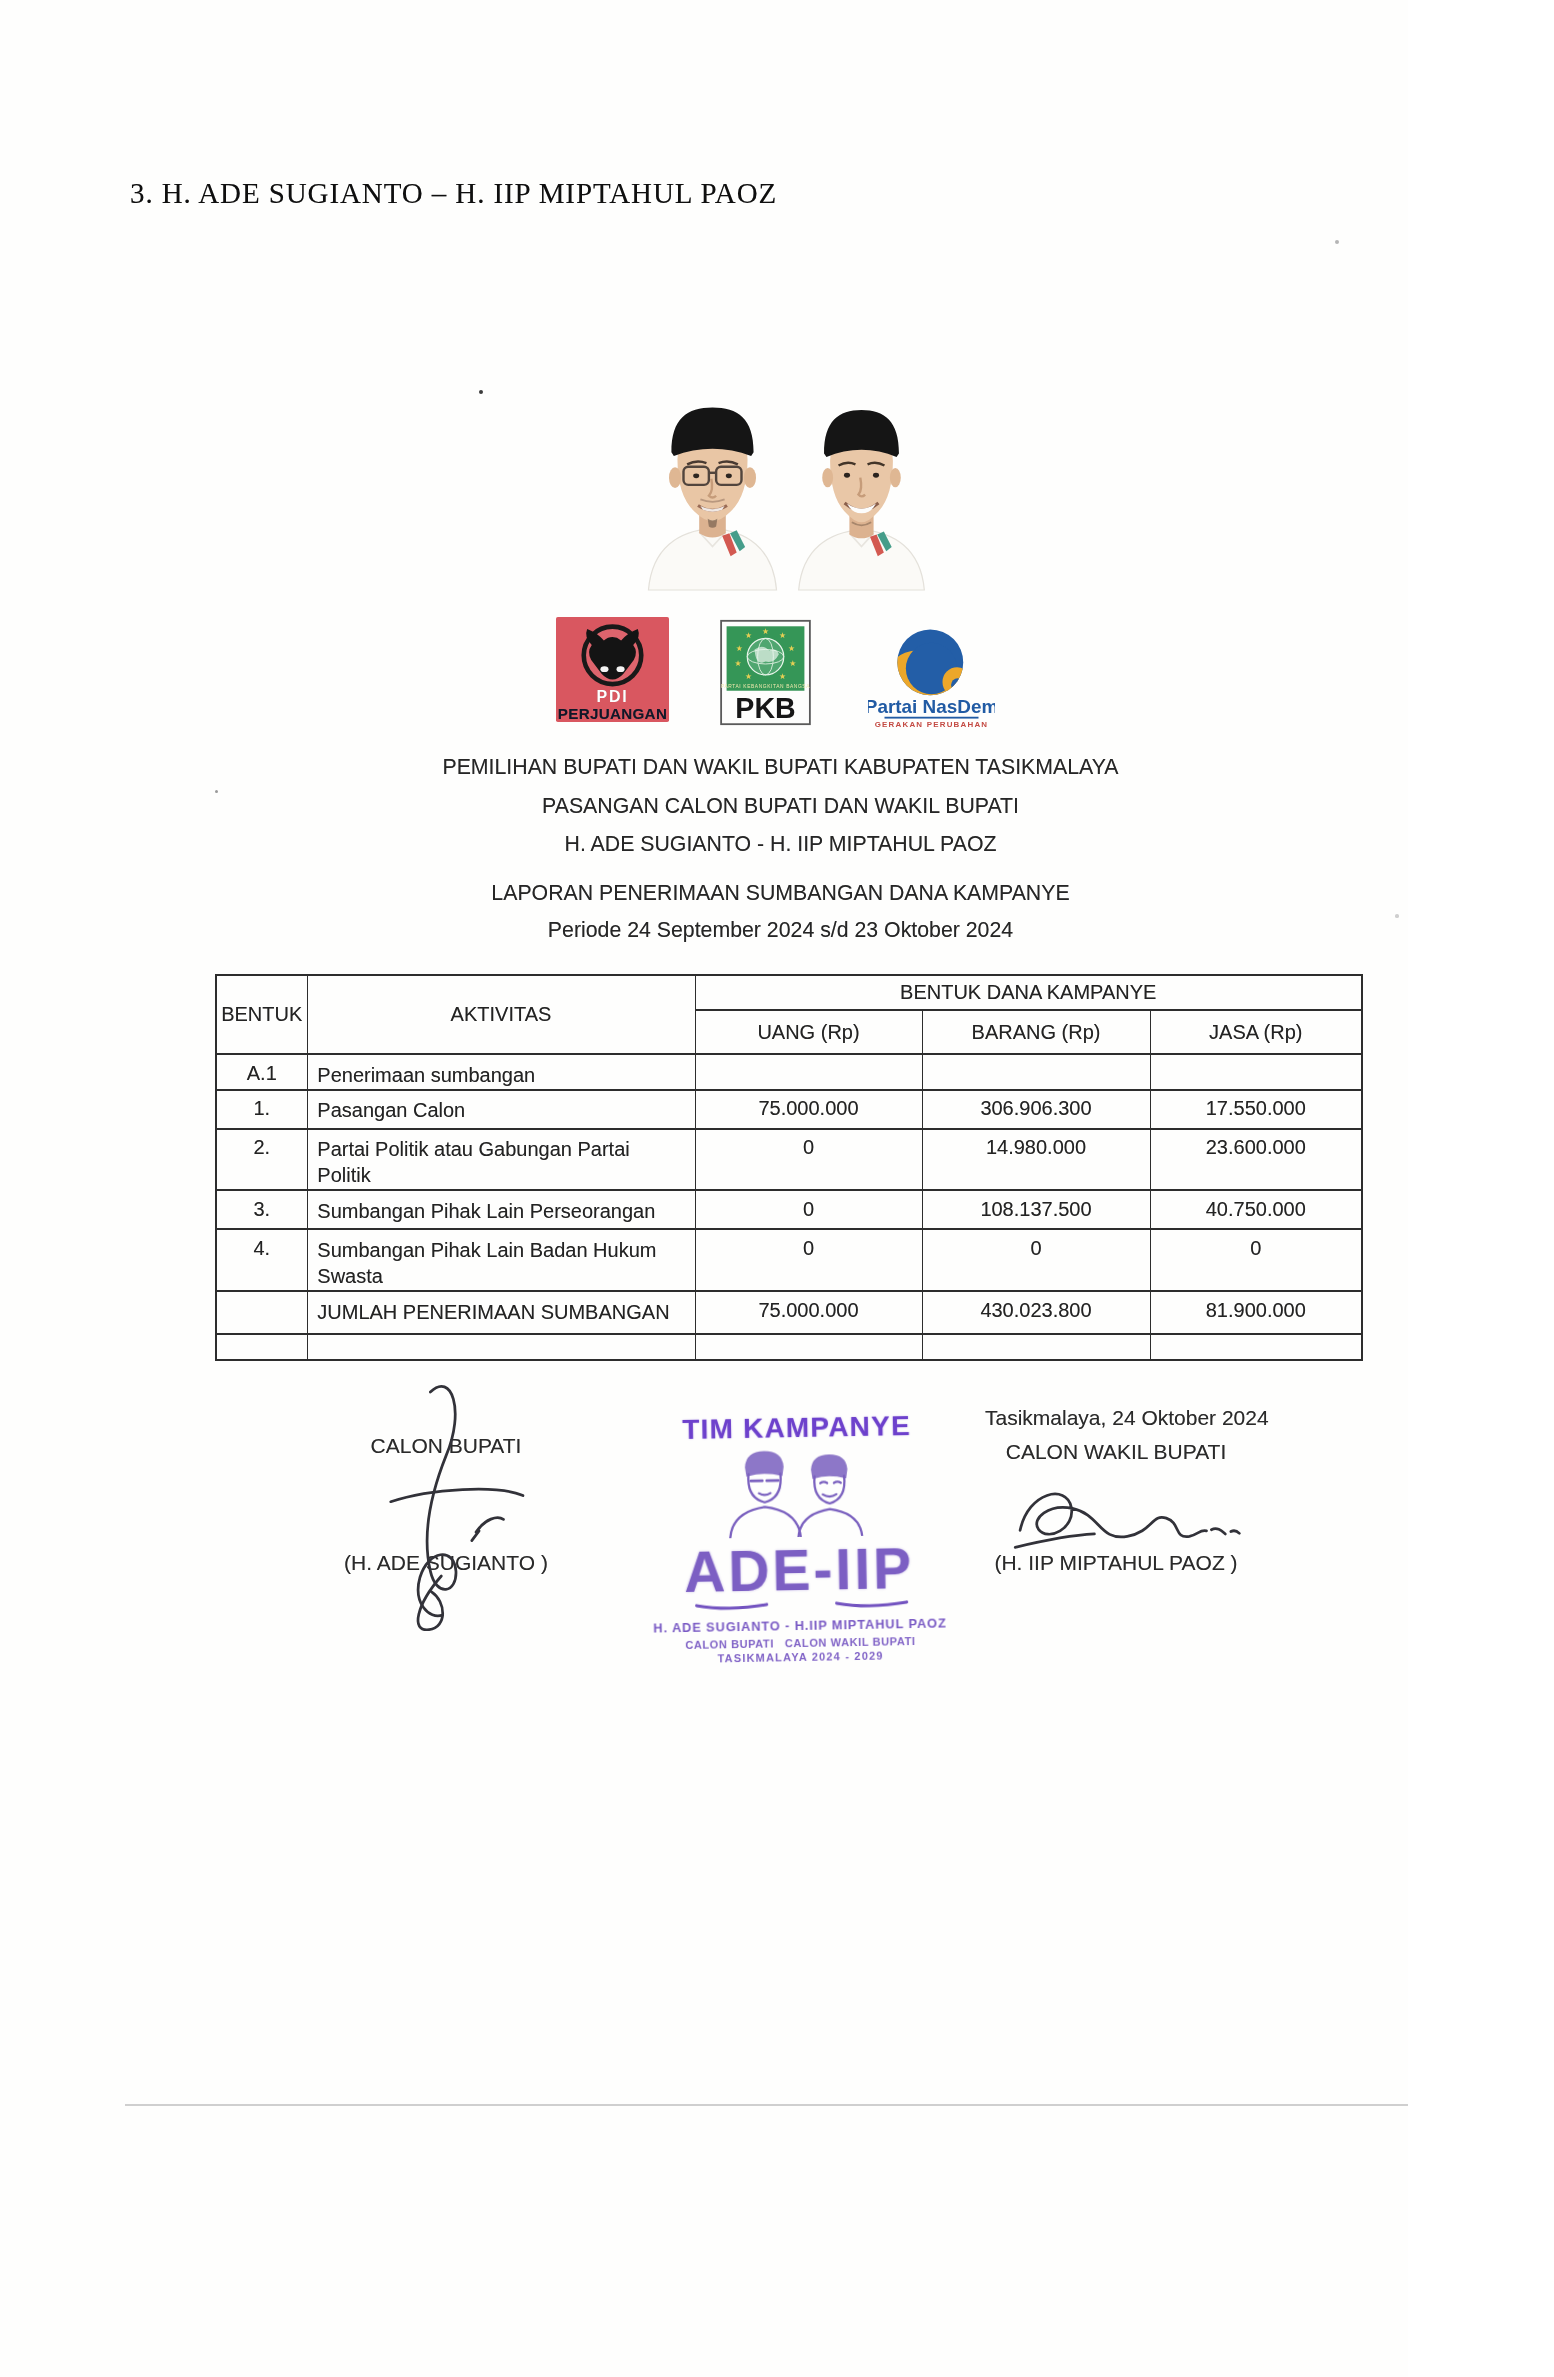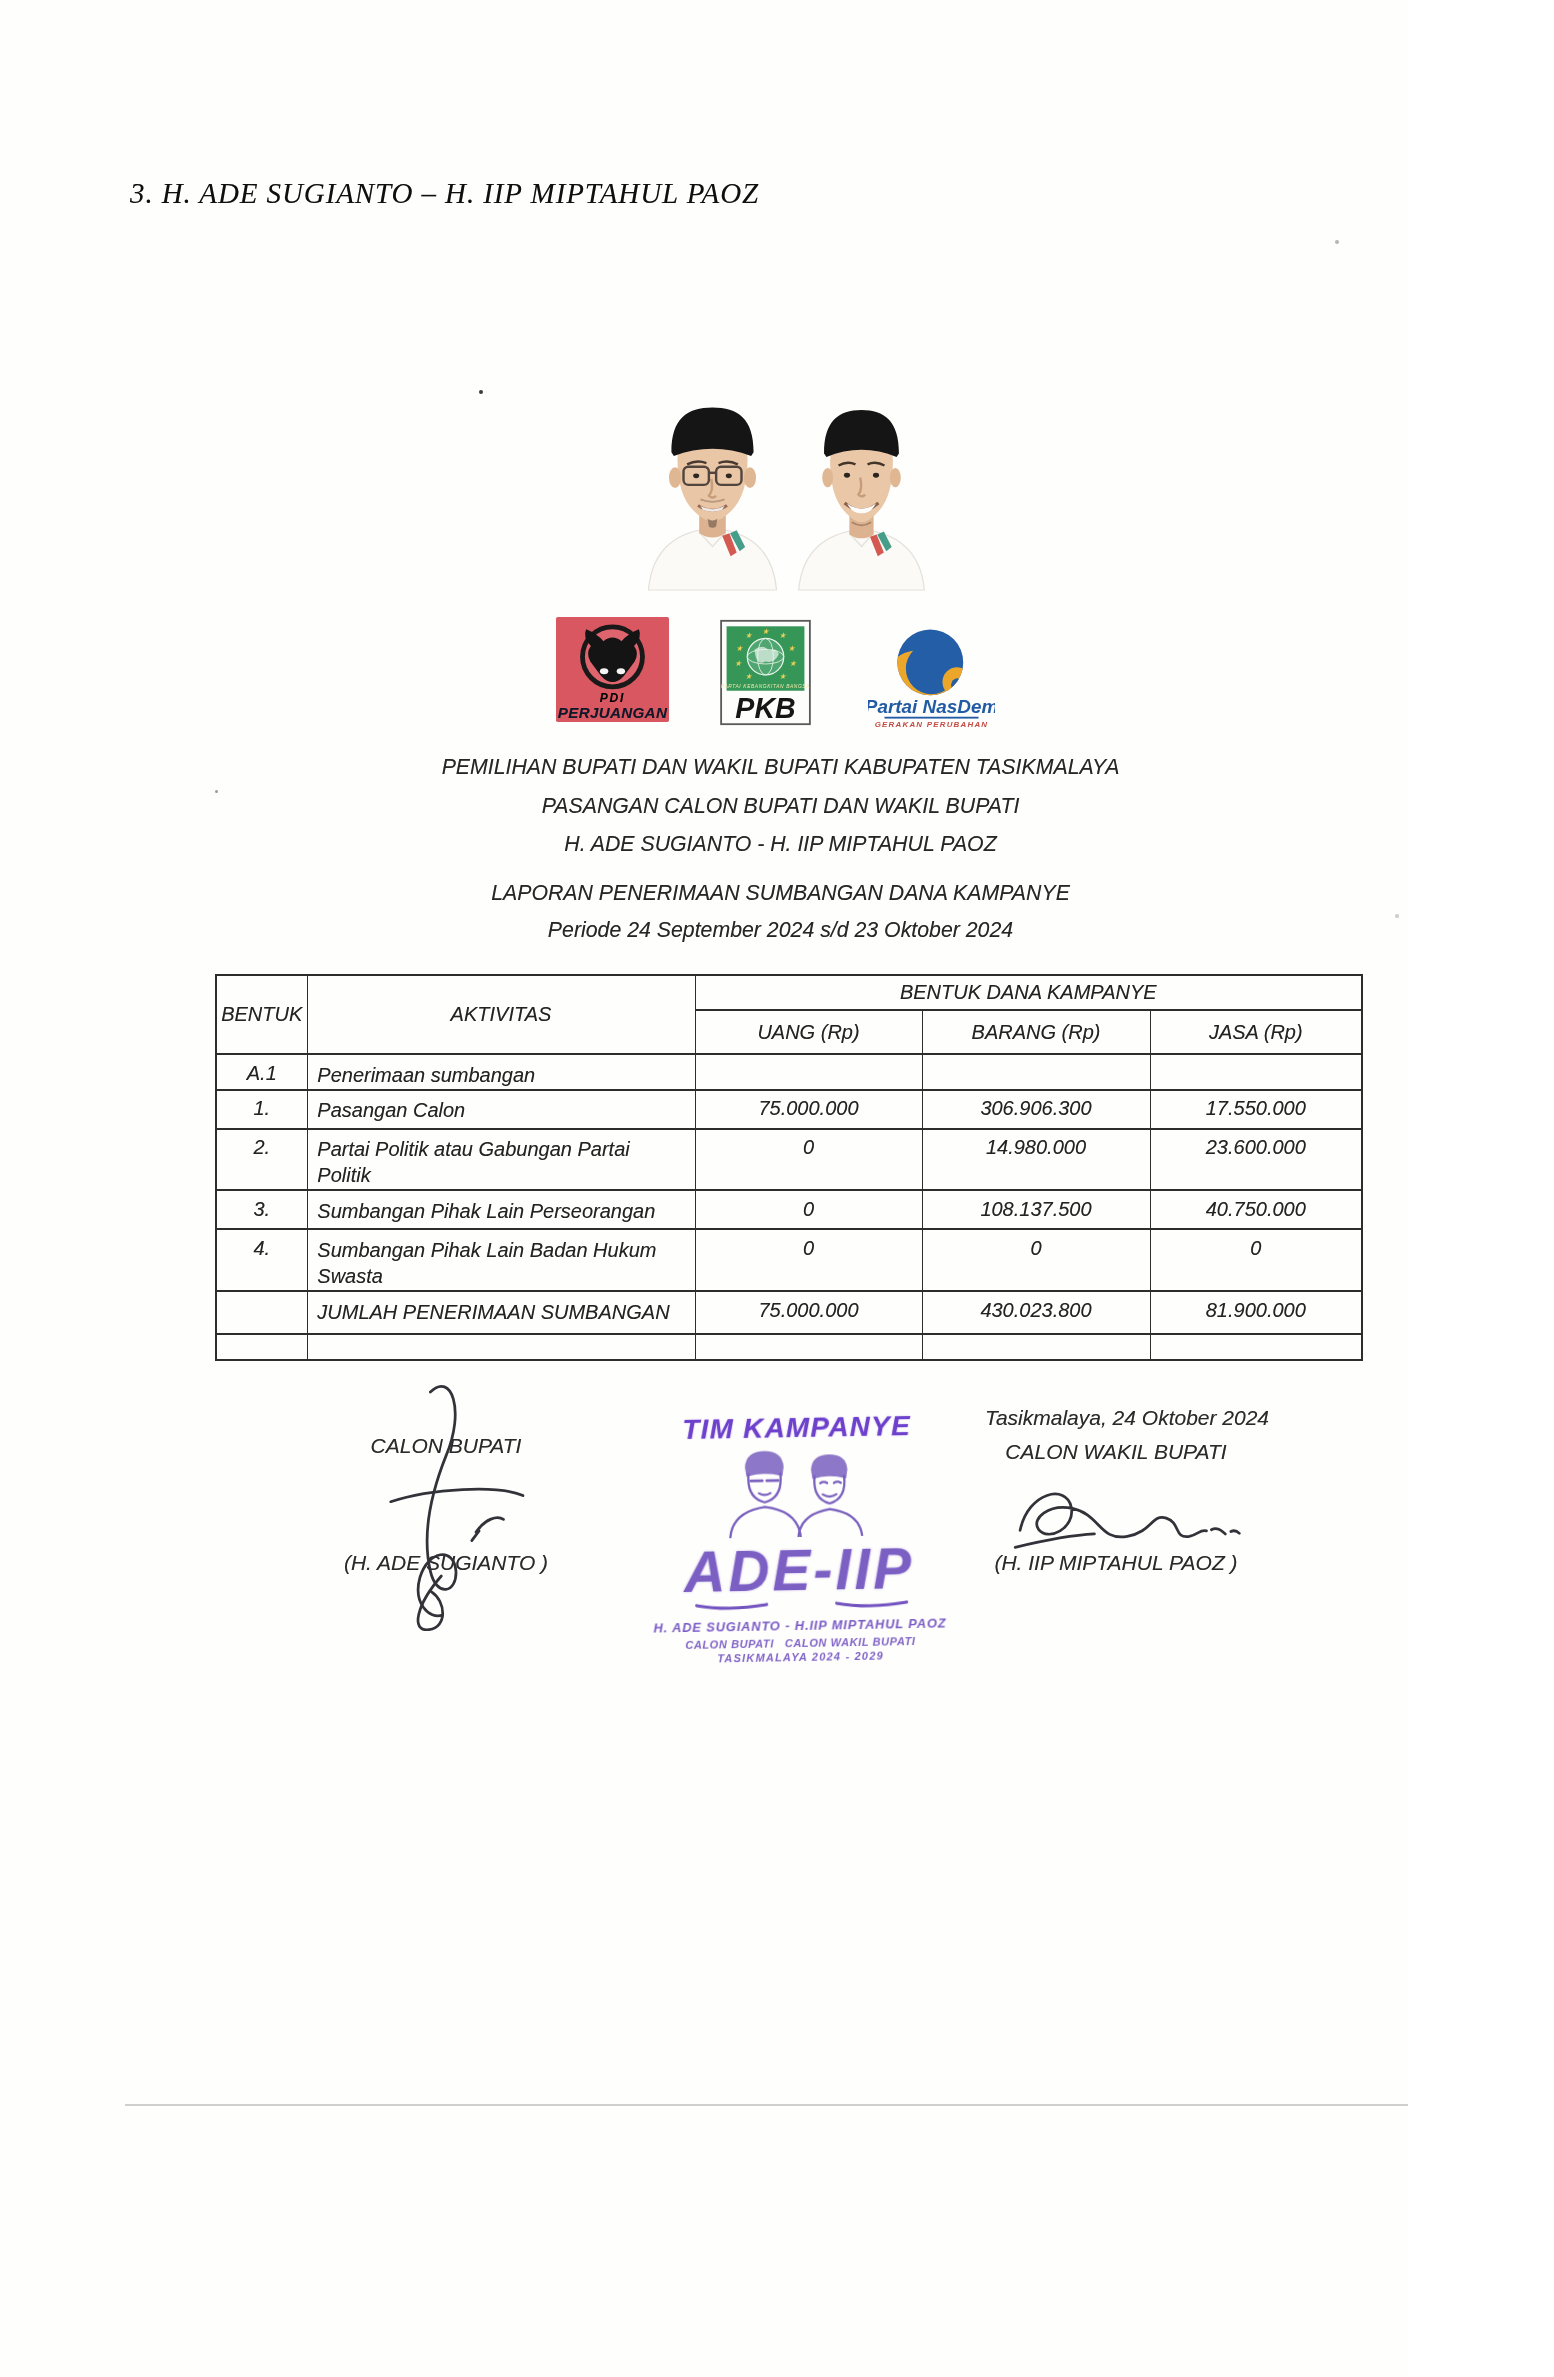--- a/index.html
+++ b/index.html
@@ -1,30 +1,30 @@
 <!DOCTYPE html>
 <html style="font-size:9.8px"><head>
 <meta charset="utf-8">
 <style>
   html,body{margin:0;padding:0;background:#ffffff;}
   .page{position:relative;width:1408px;height:2377px;background:#fefefdff;overflow:hidden;
-        font-family:"Liberation Sans",sans-serif;color:#242424;font-style:italic;}
+        font-family:"Liberation Sans",sans-serif;color:#242424;}
   .scan{text-shadow:0 0 0.6px rgba(45,45,45,.38);}
   .soft{filter:blur(0.3px) saturate(.92);}
 
   .heading{position:absolute;left:130px;top:177px;font-family:"Liberation Serif",serif;
            font-size:29px;letter-spacing:0.9px;color:#0f0f0f;white-space:nowrap;}
   .form-title{position:absolute;left:223px;top:334px;font-size:21px;color:#1d1d1d;white-space:nowrap;}
 
   .photos{position:absolute;left:640px;top:386px;display:flex;gap:3.7px;}
 
   .logo{position:absolute;}
   .pdi-box{left:556px;top:617px;width:113px;height:105px;background:#e2555e;border-radius:1.8px;
            display:flex;flex-direction:column;align-items:center;}
-  .pdi-t1{font-size:12px;font-weight:bold;color:#000000;letter-spacing:1.8px;line-height:1.0;margin-top:-2.4px;}
+  .pdi-t1{font-size:16px;font-weight:bold;color:#ffffff;letter-spacing:1.8px;line-height:1.0;margin-top:-2.4px;}
   .pdi-t2{font-size:15.2px;font-weight:bold;color:#0f172a;letter-spacing:0.3px;line-height:1.15;}
   .pkb-box{left:719px;top:619px;width:93px;height:107px;}
   .nasdem-box{left:868px;top:627px;width:127px;height:105px;}
 
   .title-line{position:absolute;left:0;width:1561px;text-align:center;font-size:21.3px;color:#262626;}
 
   .table-wrap{position:absolute;left:215px;top:974px;width:1146px;}
   table.don{width:100%;border-collapse:collapse;table-layout:fixed;font-size:20px;color:#232323;
             border:2.4px solid #2d2d2d;}
   table.don th,table.don td{border:1.8px solid #2d2d2d;border-top-width:2.4px;border-bottom-width:2.4px;

